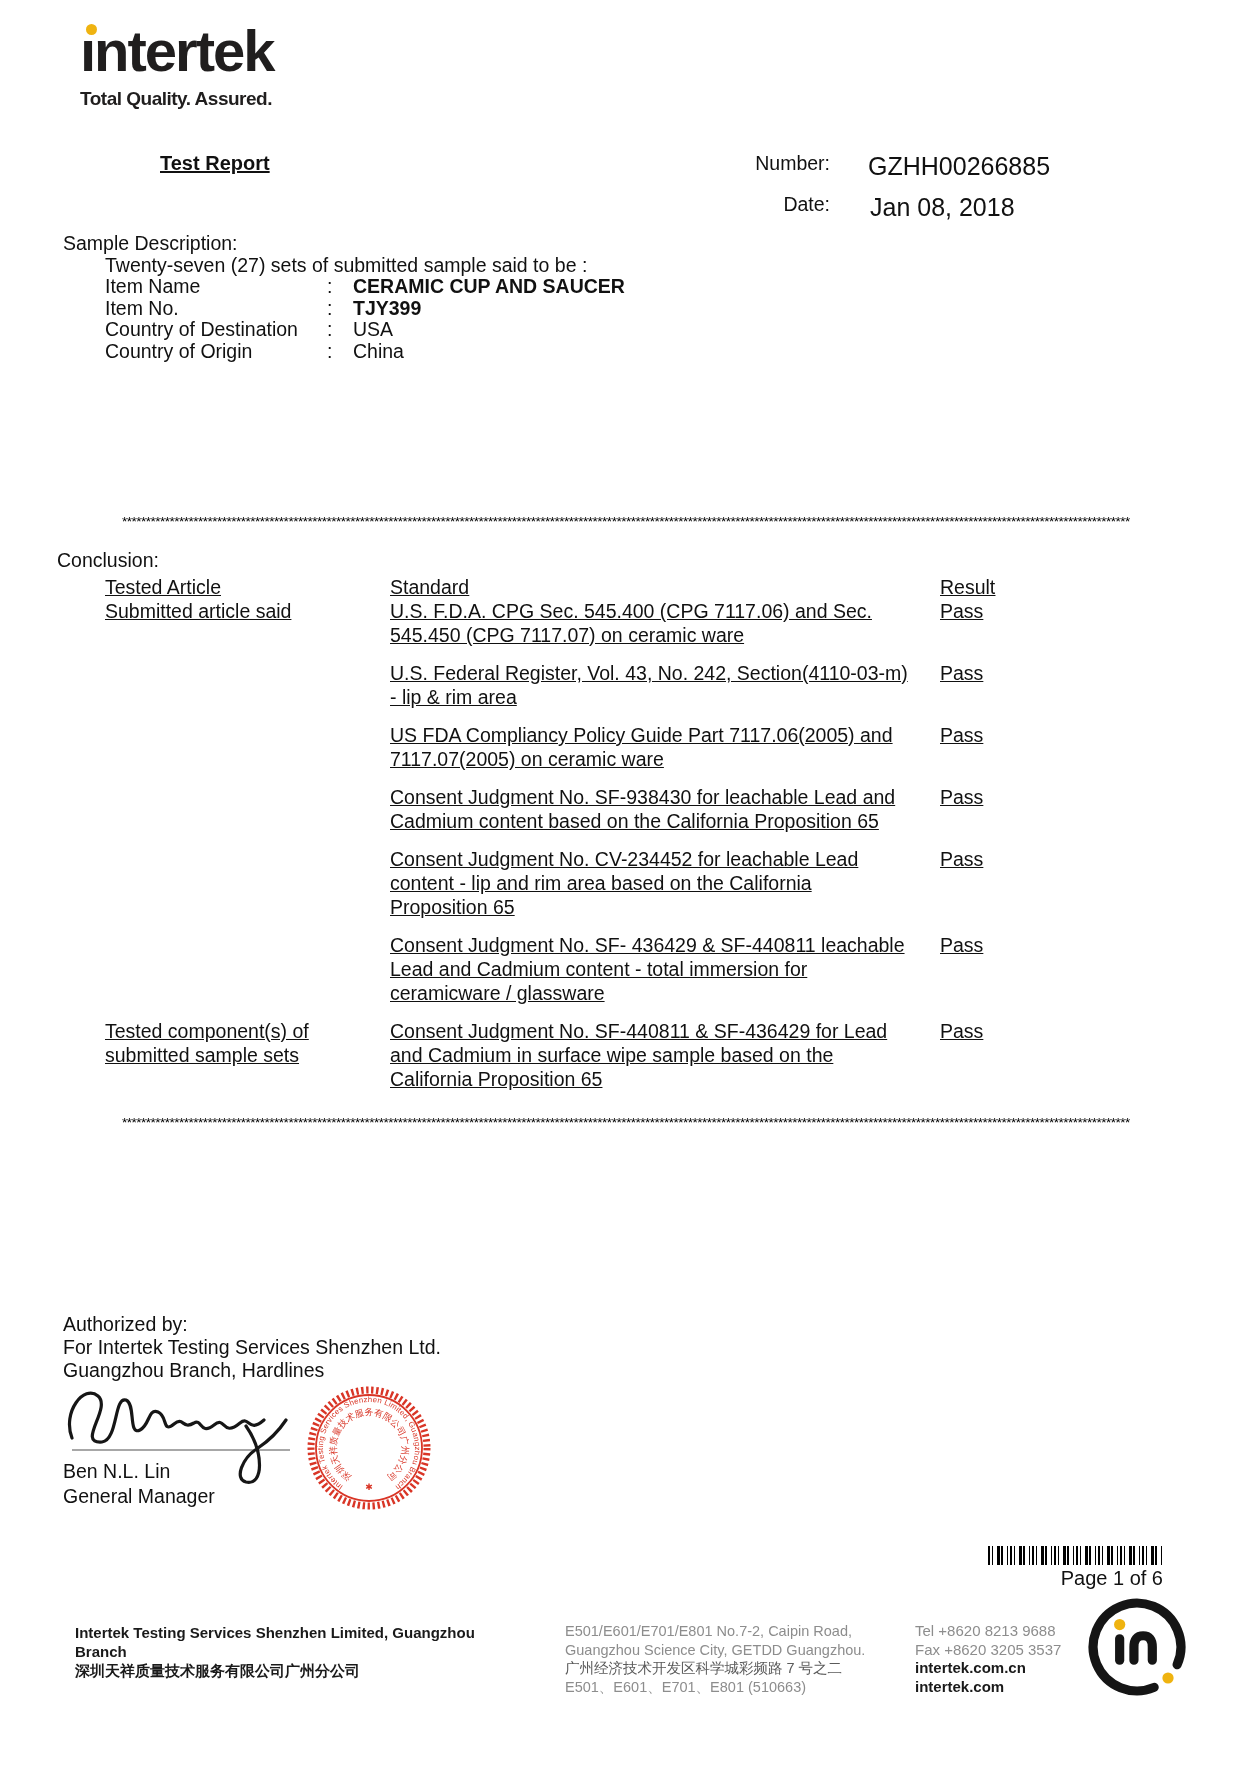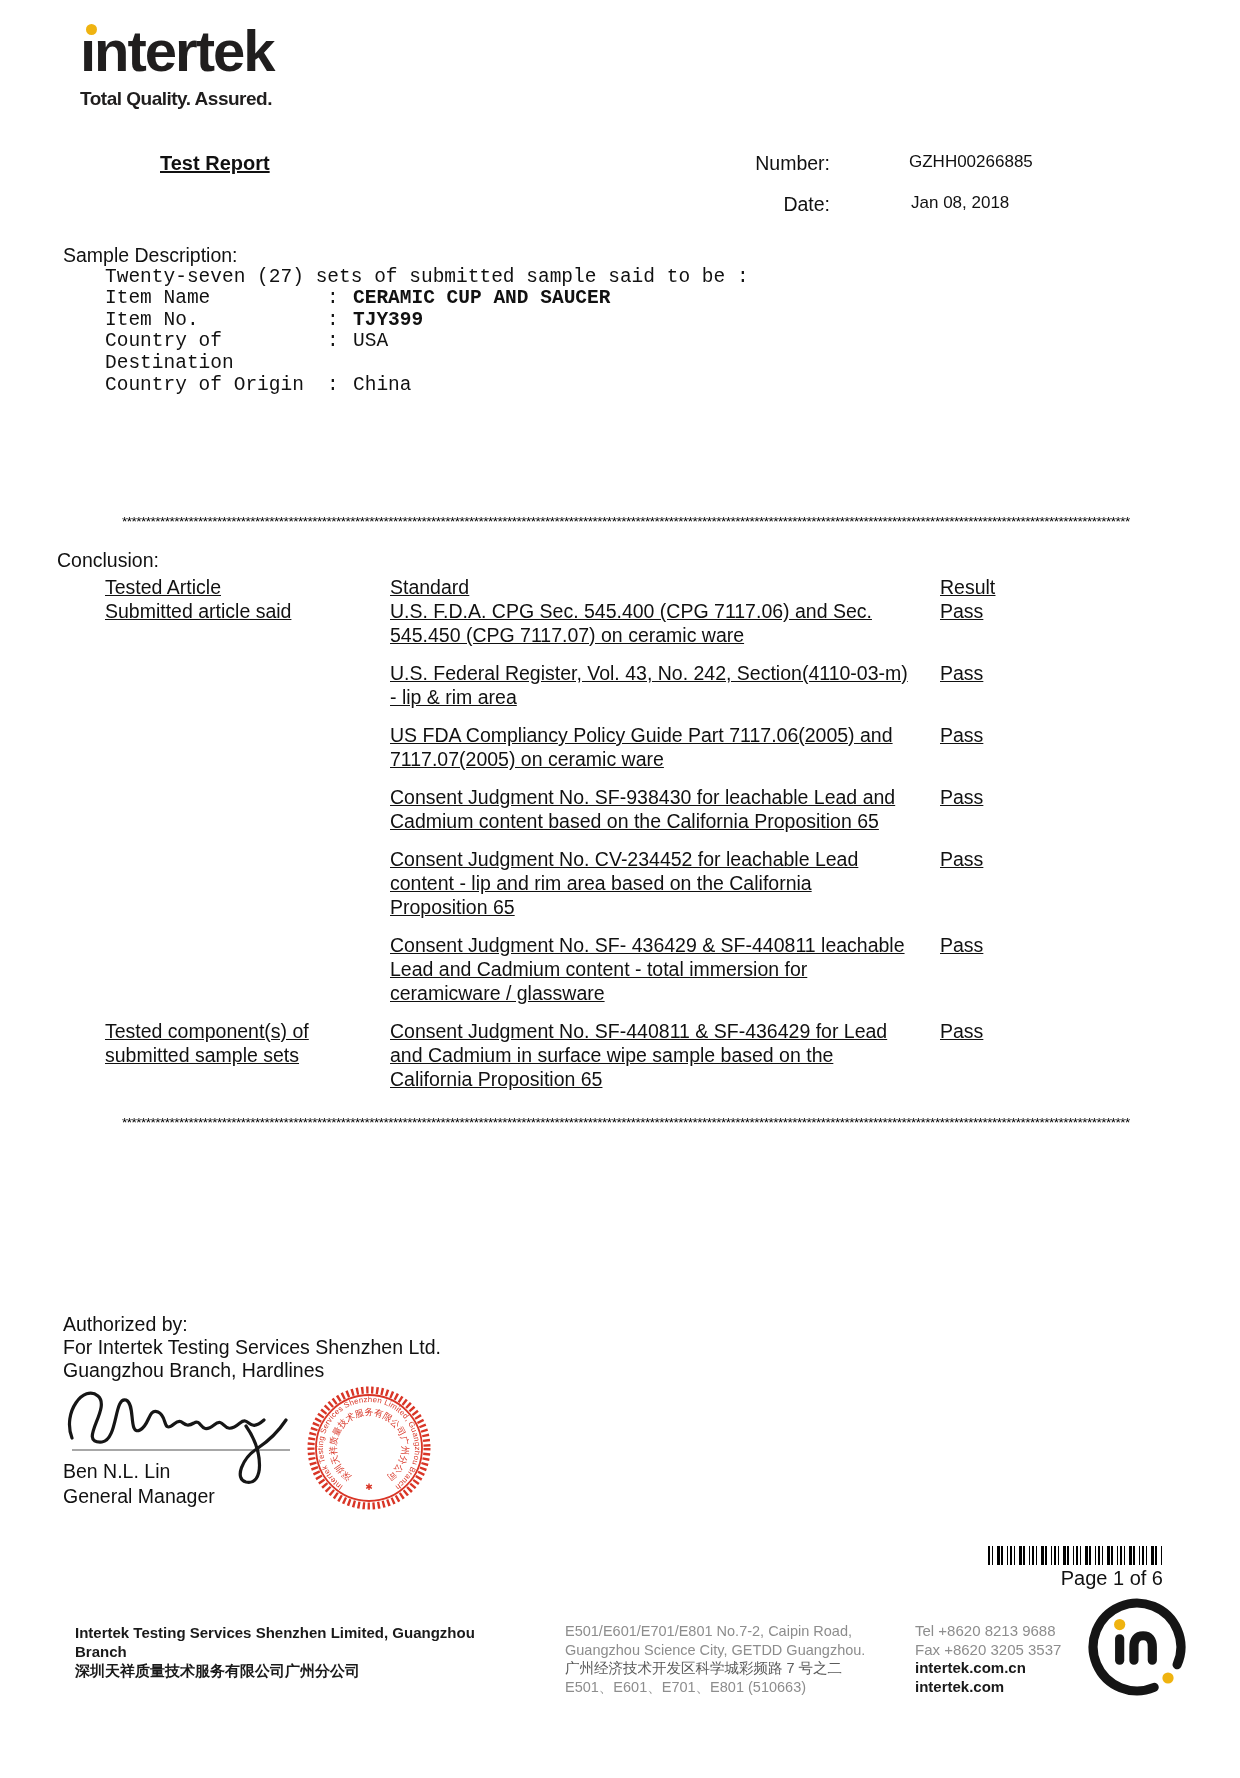--- a/index.html
+++ b/index.html
@@ -10,25 +10,25 @@
   .abs{position:absolute;}
 
   
   .wordmark{font-weight:bold;font-size:58px;letter-spacing:-2px;color:#201e1e;line-height:1;}
   .logo-dot{position:absolute;width:11px;height:11px;border-radius:50%;background:#efb310;}
   .tagline{font-weight:bold;font-size:19px;color:#201e1e;letter-spacing:-0.5px;}
 
   
   .report-title{font-size:20px;font-weight:bold;text-decoration:underline;}
   .hlabel{font-size:19.5px;text-align:right;width:150px;}
-  .hvalue{font-size:17px;margin-left:41px;}
-
-  
-  .sample{font-size:19.5px;line-height:21.6px;margin-top:12px;}
-  .sample-indent{margin-left:42px;font-family:Liberation Mono, monospace;}
+  .hvalue{font-size:25px;}
+
+  
+  .sample{font-size:19.5px;line-height:21.6px;}
+  .sample-indent{margin-left:42px;}
   .srow{display:grid;grid-template-columns:222px 26px auto;}
   .bold{font-weight:bold;}
 
   
   .sep{width:1024px;height:18px;overflow:hidden;white-space:nowrap;
        font-size:13.5px;letter-spacing:-0.5px;line-height:14px;color:#000;}
 
   
   .concl-head{font-size:19.5px;}
   .ctable{width:1080px;font-size:19.5px;line-height:24px;text-decoration:underline;}

